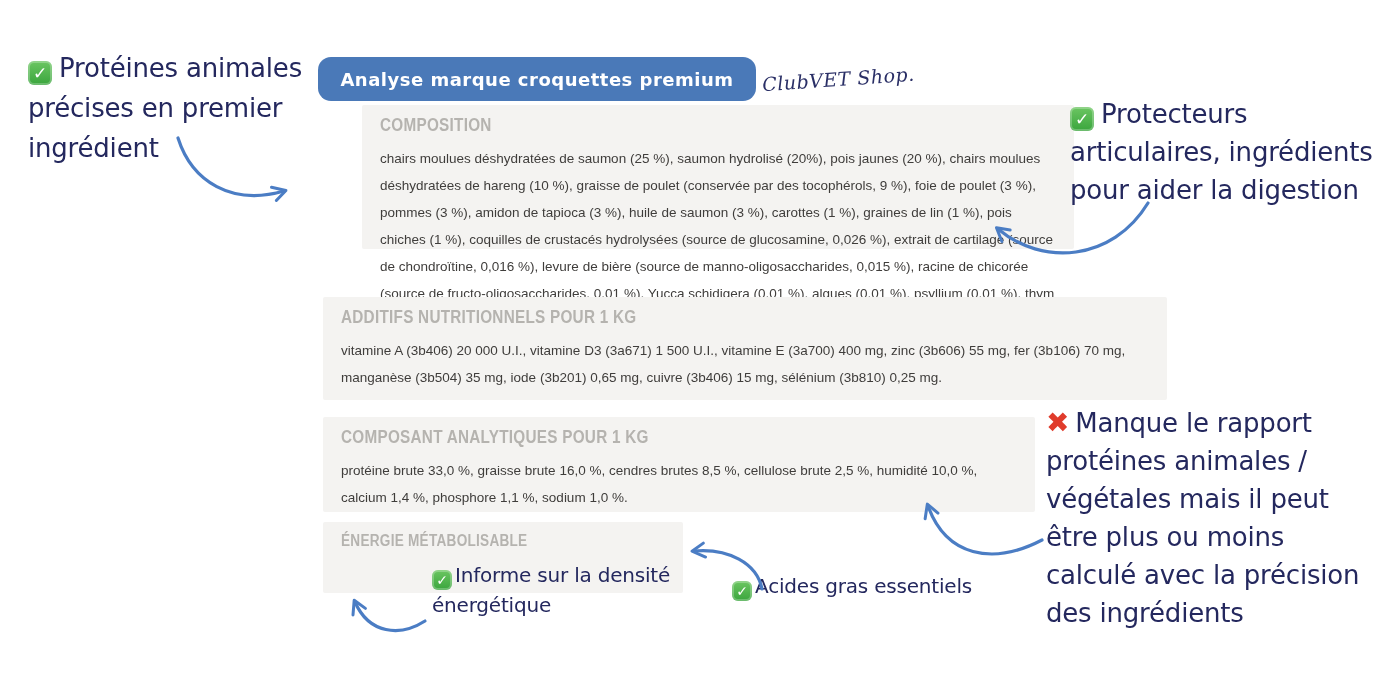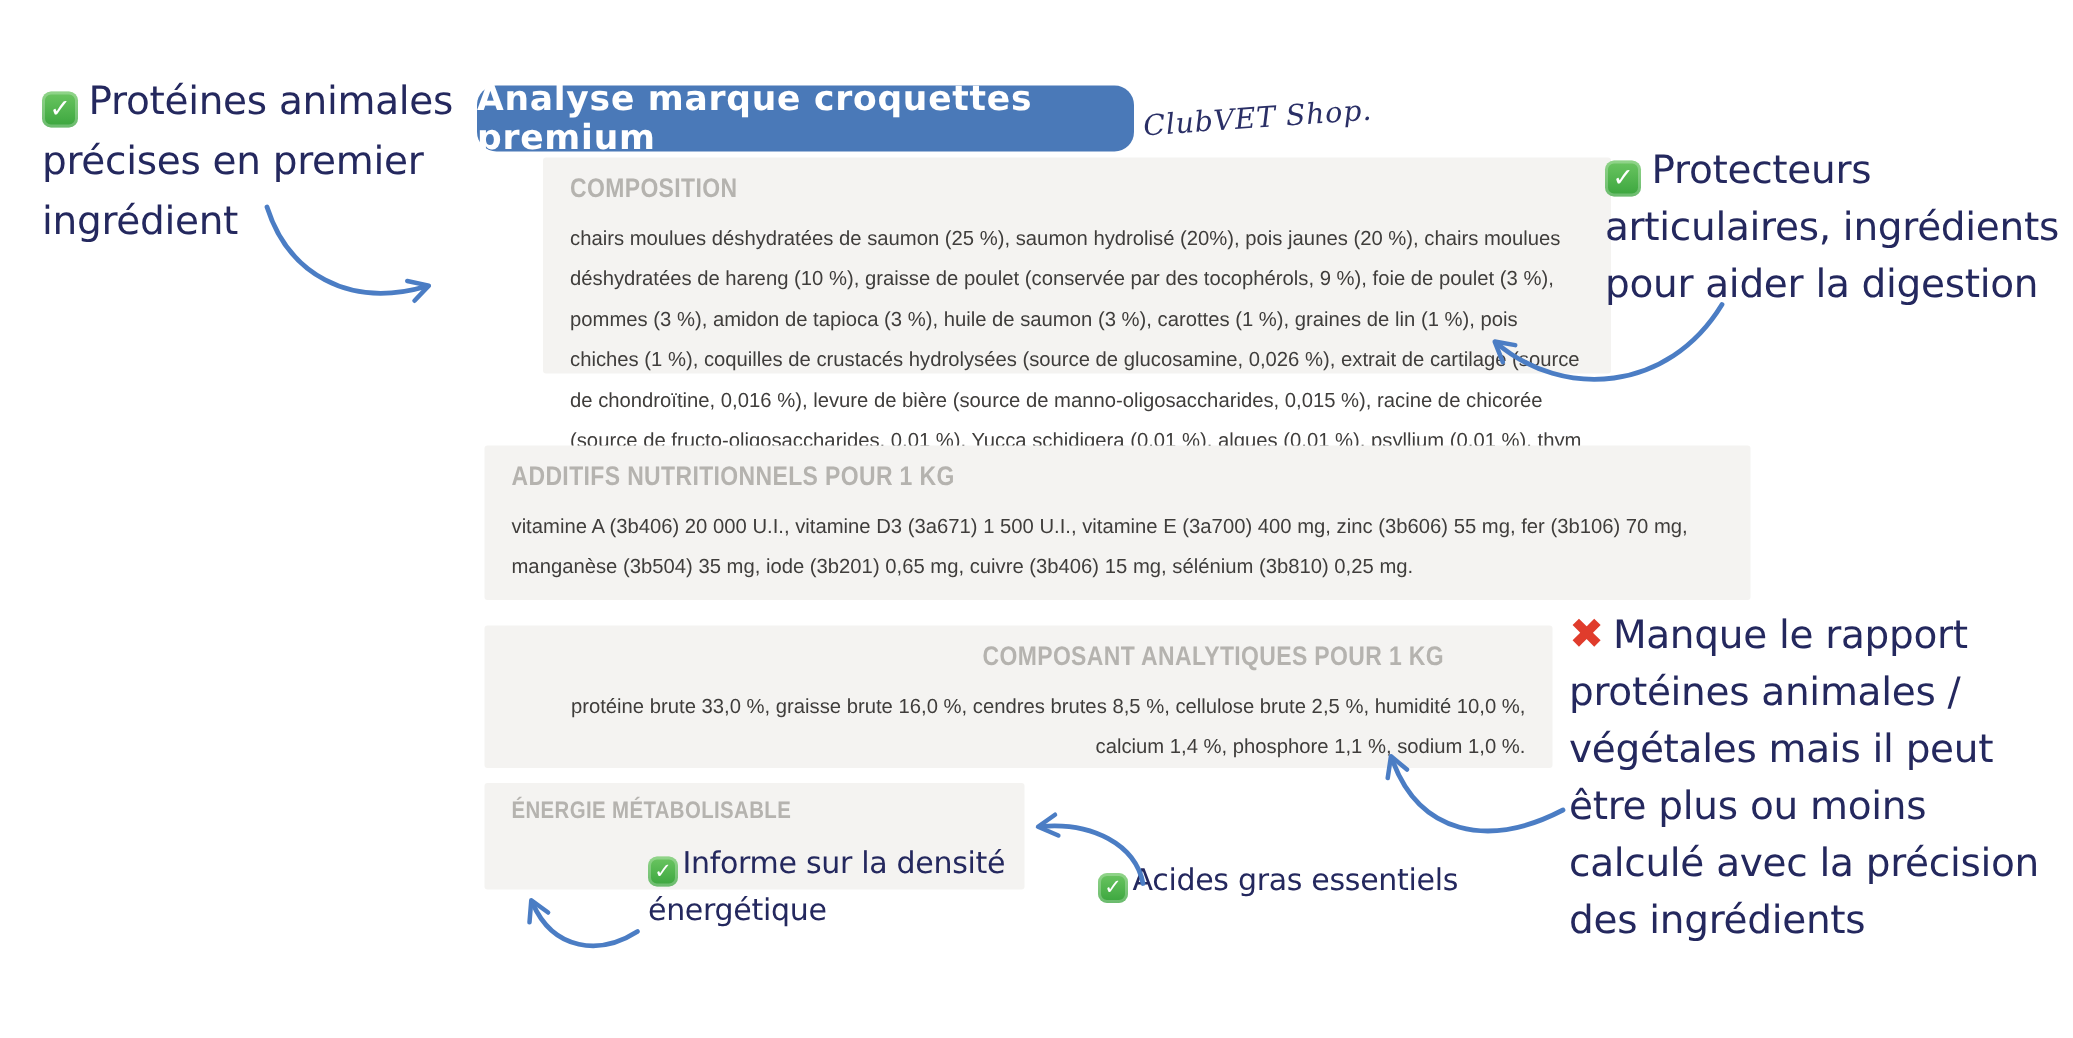--- a/index.html
+++ b/index.html
@@ -6,21 +6,21 @@
   #canvas{
     position:relative;width:1382px;height:692px;background:#ffffff;overflow:hidden;
     font-family:"Liberation Sans",sans-serif;
   }
   
   .banner{
     position:absolute;left:318px;top:57px;width:438px;height:44px;
     background:#4a79b8;border-radius:13px;display:flex;align-items:center;justify-content:center;
   }
   .banner-label{
-    color:#ffffff;font-family:"DejaVu Sans",sans-serif;font-weight:bold;font-size:23px;letter-spacing:.5px;
+    color:#ffffff;font-family:"DejaVu Sans",sans-serif;font-weight:bold;font-size:18px;letter-spacing:.5px;
   }
   .signature{
     position:absolute;left:762px;top:68px;color:#2a2f66;
     font-family:"DejaVu Serif",serif;font-style:italic;font-size:19px;
     transform:rotate(-4deg);letter-spacing:.5px;white-space:nowrap;
   }
   
   .panel{
     position:absolute;background:#f4f3f1;border-radius:2px;
     padding:10px 18px 12px 18px;box-sizing:border-box;
@@ -28,21 +28,21 @@
   .panel-heading{
     display:inline-block;color:#b5b3af;font-weight:bold;font-size:18px;letter-spacing:.3px;
     transform:scaleX(.85);transform-origin:left center;white-space:nowrap;
     font-family:"Liberation Sans",sans-serif;margin:0 0 9px 0;
   }
   .panel-body{
     color:#3f3d3b;font-size:13.5px;line-height:27px;margin:0;
   }
   #panel-composition{left:342px;top:105px;width:712px;height:144px;margin-left:20px;}
   #panel-additifs{left:323px;top:297px;width:844px;height:103px;}
-  #panel-composant{left:323px;top:417px;width:712px;height:95px;text-align:right;}
+  #panel-composant{left:323px;top:417px;width:712px;height:95px;}
   #panel-energie{left:323px;top:522px;width:360px;height:71px;}
   #panel-energie .panel-heading{font-size:16px;margin-bottom:6px;}
   #panel-energie .panel-body{font-size:12.5px;line-height:22px;}
   
   .note{
     position:absolute;color:#24285e;font-family:"DejaVu Sans",sans-serif;
     font-size:26px;line-height:40px;font-weight:500;letter-spacing:-.2px;
   }
   .note.small{font-size:20px;line-height:30px;}
   #note-proteines{left:28px;top:48px;width:275px;}

